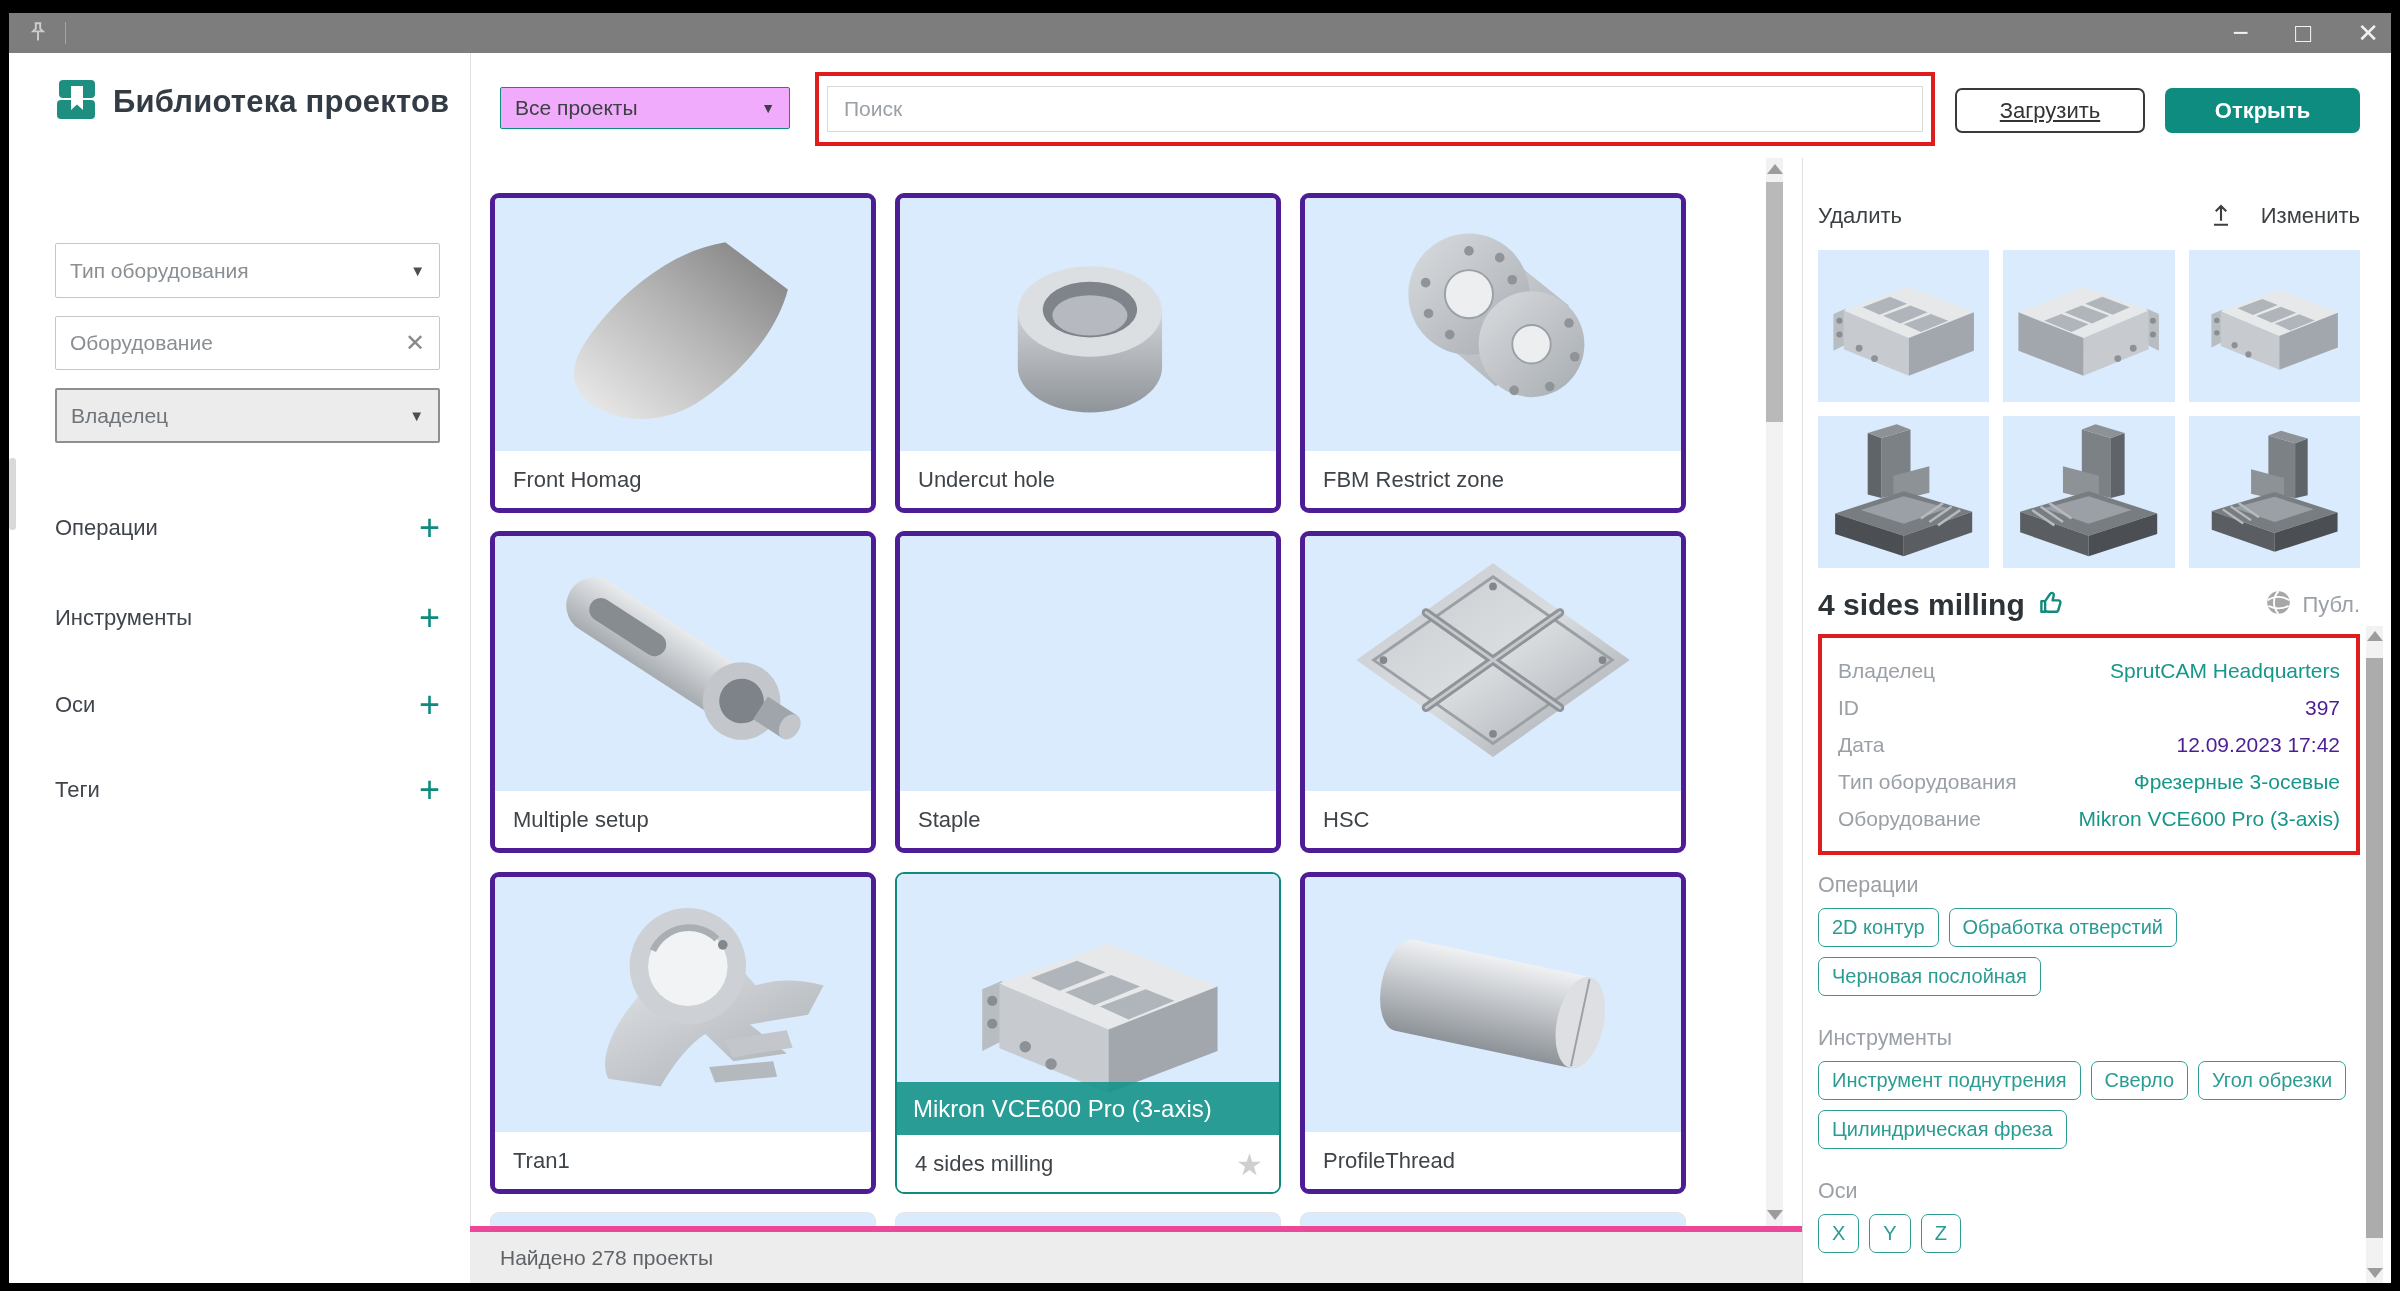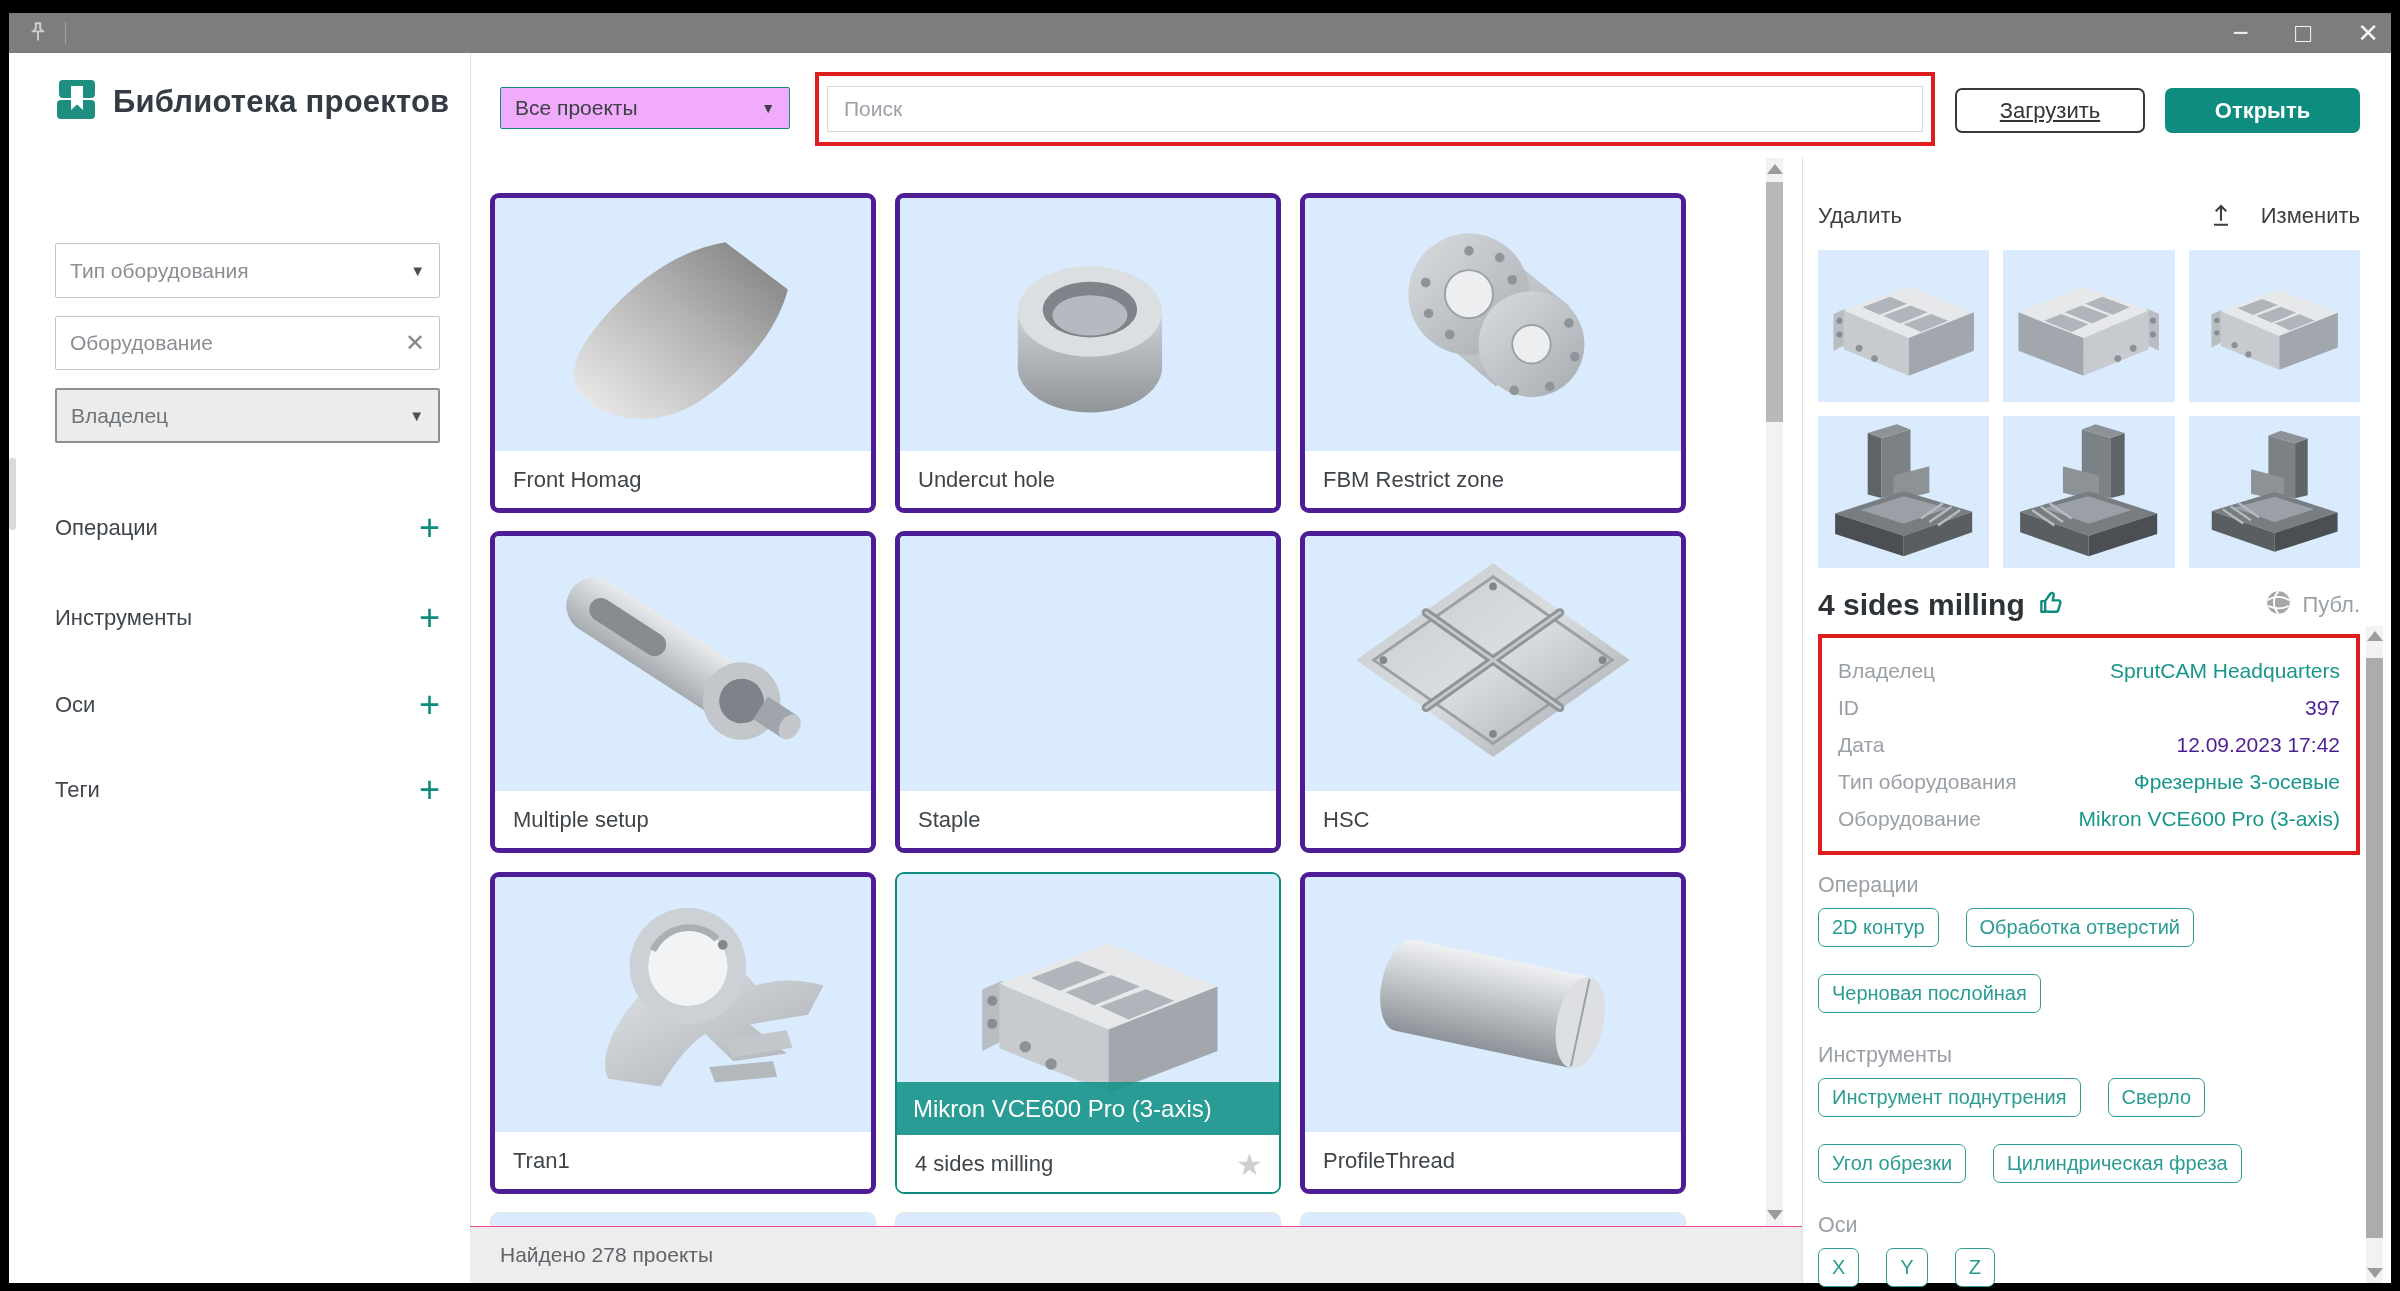--- a/index.html
+++ b/index.html
@@ -40,21 +40,21 @@
   
   .card{position:absolute;width:386px;box-sizing:border-box;background:#fff;border:5px solid #4c1d95;border-radius:9px;overflow:hidden;cursor:pointer;}
   .card .preview{position:absolute;left:0;right:0;top:0;bottom:57px;background:#d9ebfc;}
   .card .preview svg{width:100%;height:100%;display:block;}
   .card .card-label{position:absolute;left:0;right:0;bottom:0;height:57px;background:#fff;display:flex;align-items:center;padding:0 18px;font-size:22px;color:#3f4449;}
   .card.selected{border:2.5px solid #0e8b7e;}
   .card .banner{position:absolute;left:0;right:0;bottom:57px;height:53px;background:rgba(20,148,137,0.9);display:flex;align-items:center;padding:0 16px;color:#fff;font-size:24px;}
   .card .star{position:absolute;right:16px;bottom:10px;font-size:30px;color:#cfcfcf;cursor:pointer;}
   .card-sliver{position:absolute;height:16px;width:386px;background:#d9ebfc;border:1px solid #e4e4e4;border-bottom:none;border-radius:9px 9px 0 0;box-sizing:border-box;}
   
-  .status-bar{position:absolute;left:461px;top:1213px;width:1332px;height:57px;background:#ededed;border-top:1px solid #ec4899;display:flex;align-items:center;padding-left:30px;box-sizing:border-box;font-size:21px;color:#606469;z-index:5;}
+  .status-bar{position:absolute;left:461px;top:1213px;width:1332px;height:57px;background:#ededed;border-top:6px solid #ec4899;display:flex;align-items:center;padding-left:30px;box-sizing:border-box;font-size:21px;color:#606469;z-index:5;}
   
   .sbar{position:absolute;background:#f2f2f2;}
   .sbar .thumb{position:absolute;left:0;width:100%;background:#b9b9b9;}
   .tri-up{position:absolute;left:1px;width:0;height:0;border-left:8px solid transparent;border-right:8px solid transparent;border-bottom:10px solid #9c9c9c;}
   .tri-down{position:absolute;left:1px;width:0;height:0;border-left:8px solid transparent;border-right:8px solid transparent;border-top:10px solid #9c9c9c;}
   
   .details-panel{position:absolute;left:1809px;top:185px;width:542px;}
   .panel-header{display:flex;align-items:center;height:36px;margin-bottom:16px;}
   .panel-header .hbtn{font-size:22px;color:#3c4043;cursor:pointer;}
   .panel-header .right{margin-left:auto;display:flex;align-items:center;gap:26px;}
@@ -64,21 +64,21 @@
   .panel-title-row{margin-top:20px;display:flex;align-items:center;}
   .panel-title{font-size:30px;font-weight:bold;color:#2e3338;}
   .like-icon{margin-left:12px;cursor:pointer;}
   .pub{margin-left:auto;display:flex;align-items:center;gap:10px;color:#9aa0a6;font-size:22px;}
   .fields-box{margin-top:12px;border:4px solid #df1d1d;padding:14px 16px;box-sizing:border-box;}
   .fieldrow{display:flex;align-items:center;height:37px;font-size:21px;}
   .fieldrow .fl{color:#9aa0a6;}
   .fieldrow .fv{margin-left:auto;color:#4c1d95;}
   .fieldrow .fv.link{color:#17968a;}
   .tag-section-label{margin-top:18px;font-size:21.5px;color:#9aa0a6;}
-  .chips{margin-top:10px;display:flex;flex-wrap:wrap;gap:27px;width:530px;}
+  .chips{margin-top:10px;display:flex;flex-wrap:wrap;gap:10px;width:530px;}
   .chip{border:1.5px solid #2f9d93;border-radius:7px;color:#2a9c92;font-size:20px;padding:7px 13px;background:#fff;white-space:nowrap;}
   .icon-btn{cursor:pointer;display:flex;align-items:center;}
 </style>
 </head>
 <body>
 
 <svg width="0" height="0" style="position:absolute">
   <defs>
     <linearGradient id="gp" x1="0" y1="0" x2="0" y2="1">
       <stop offset="0" stop-color="#cfd2d6"></stop>

